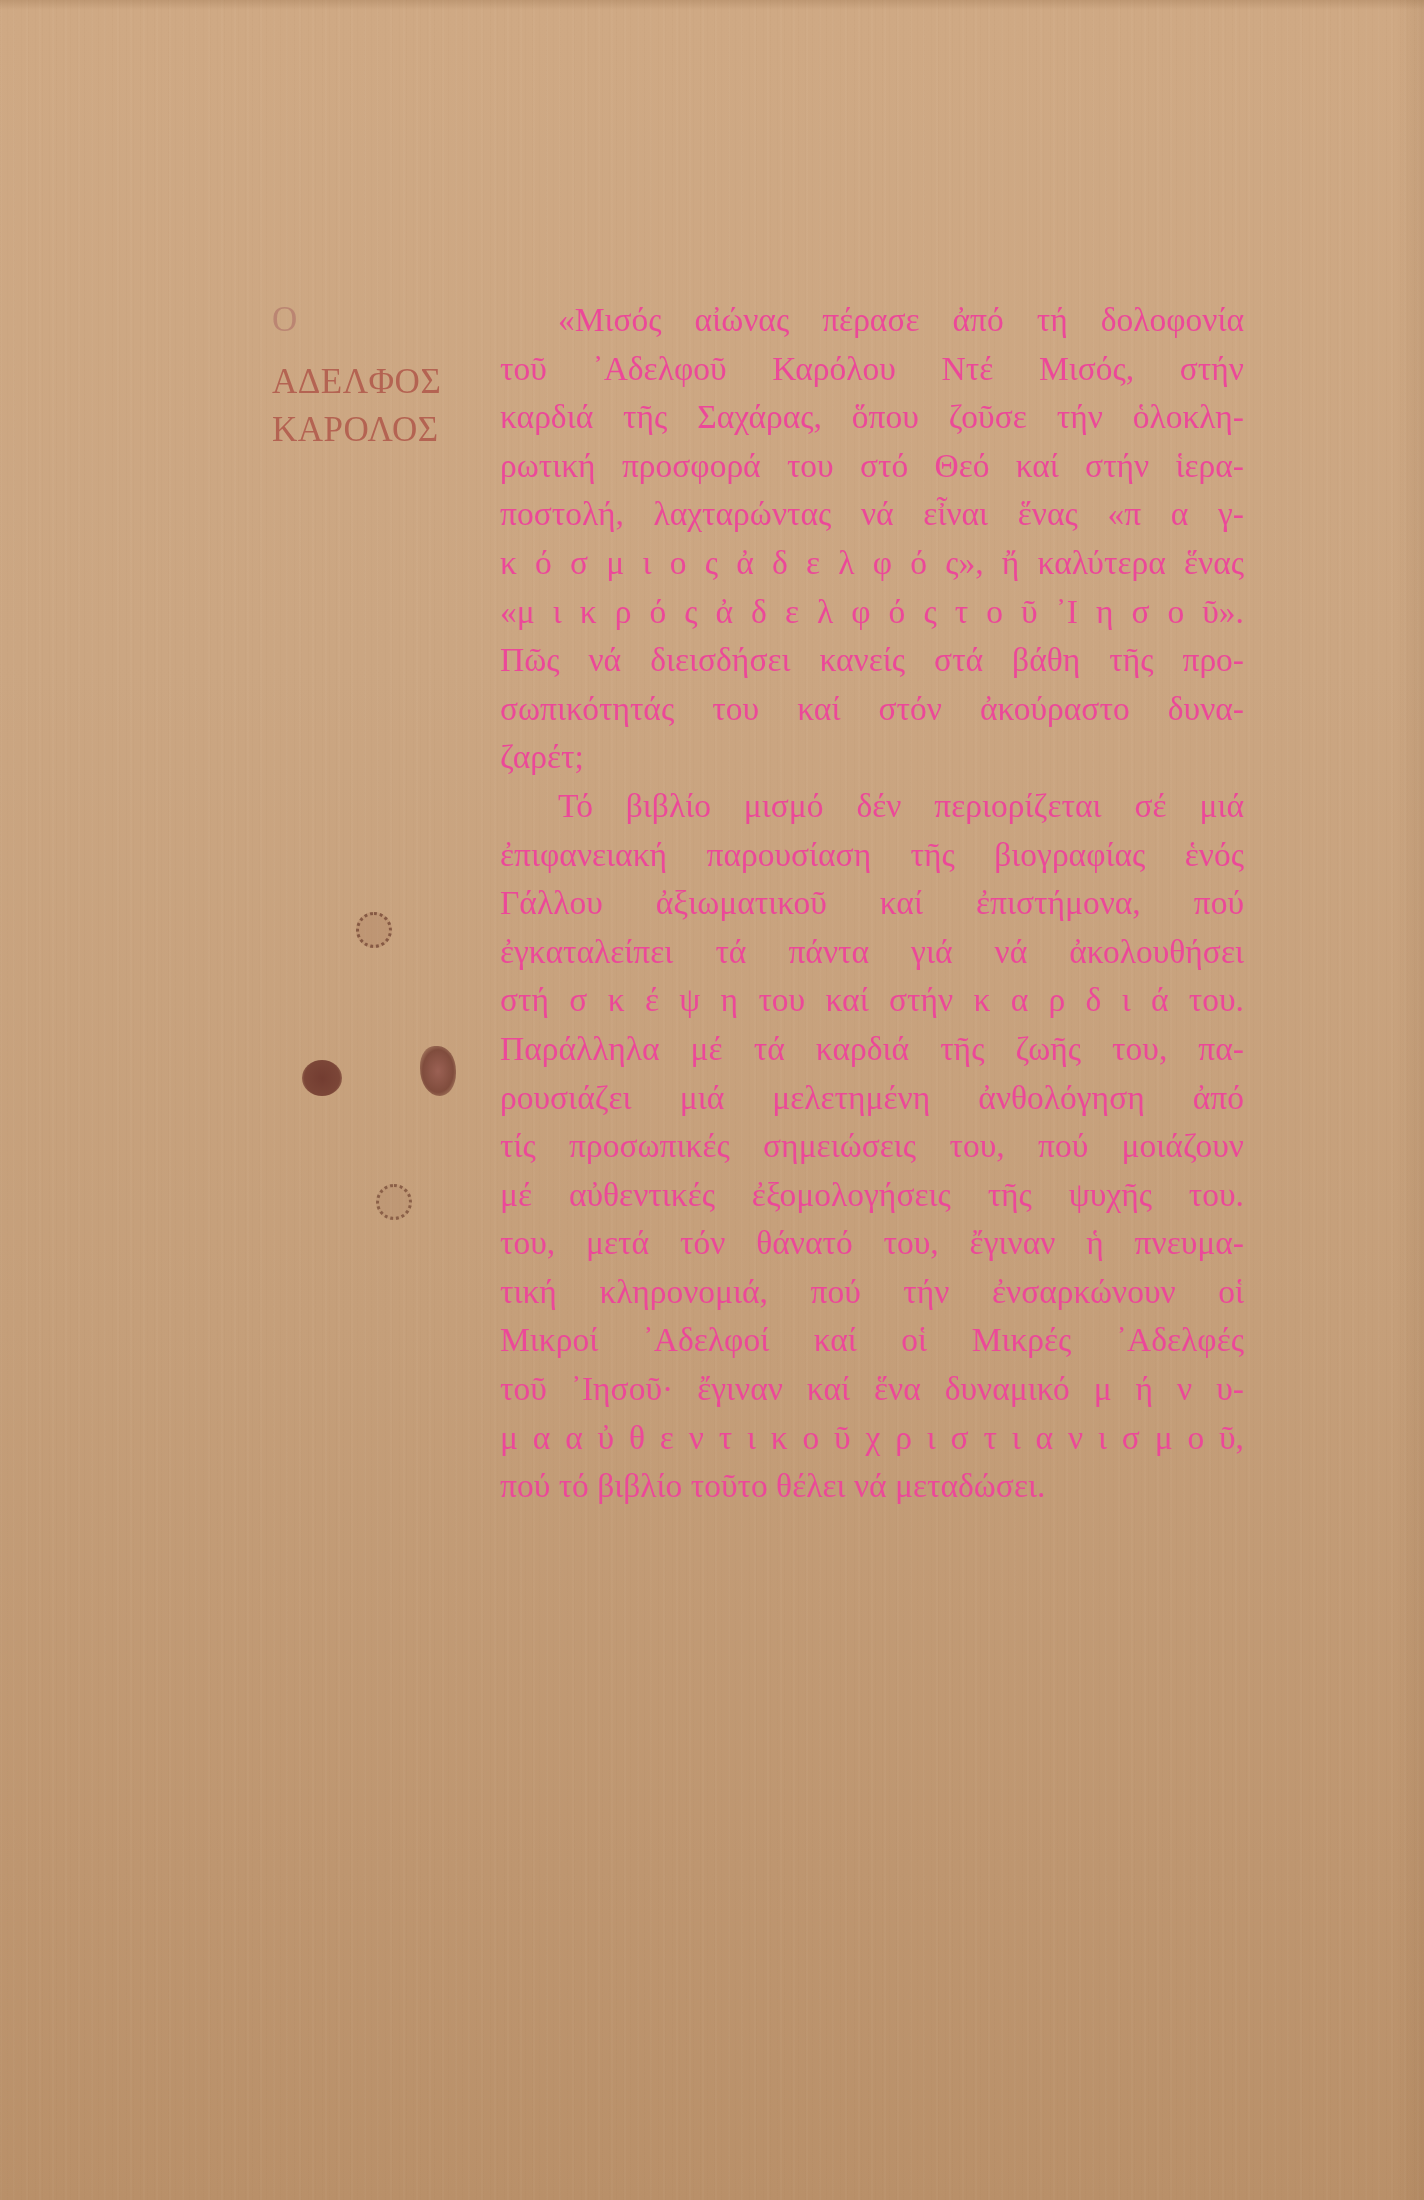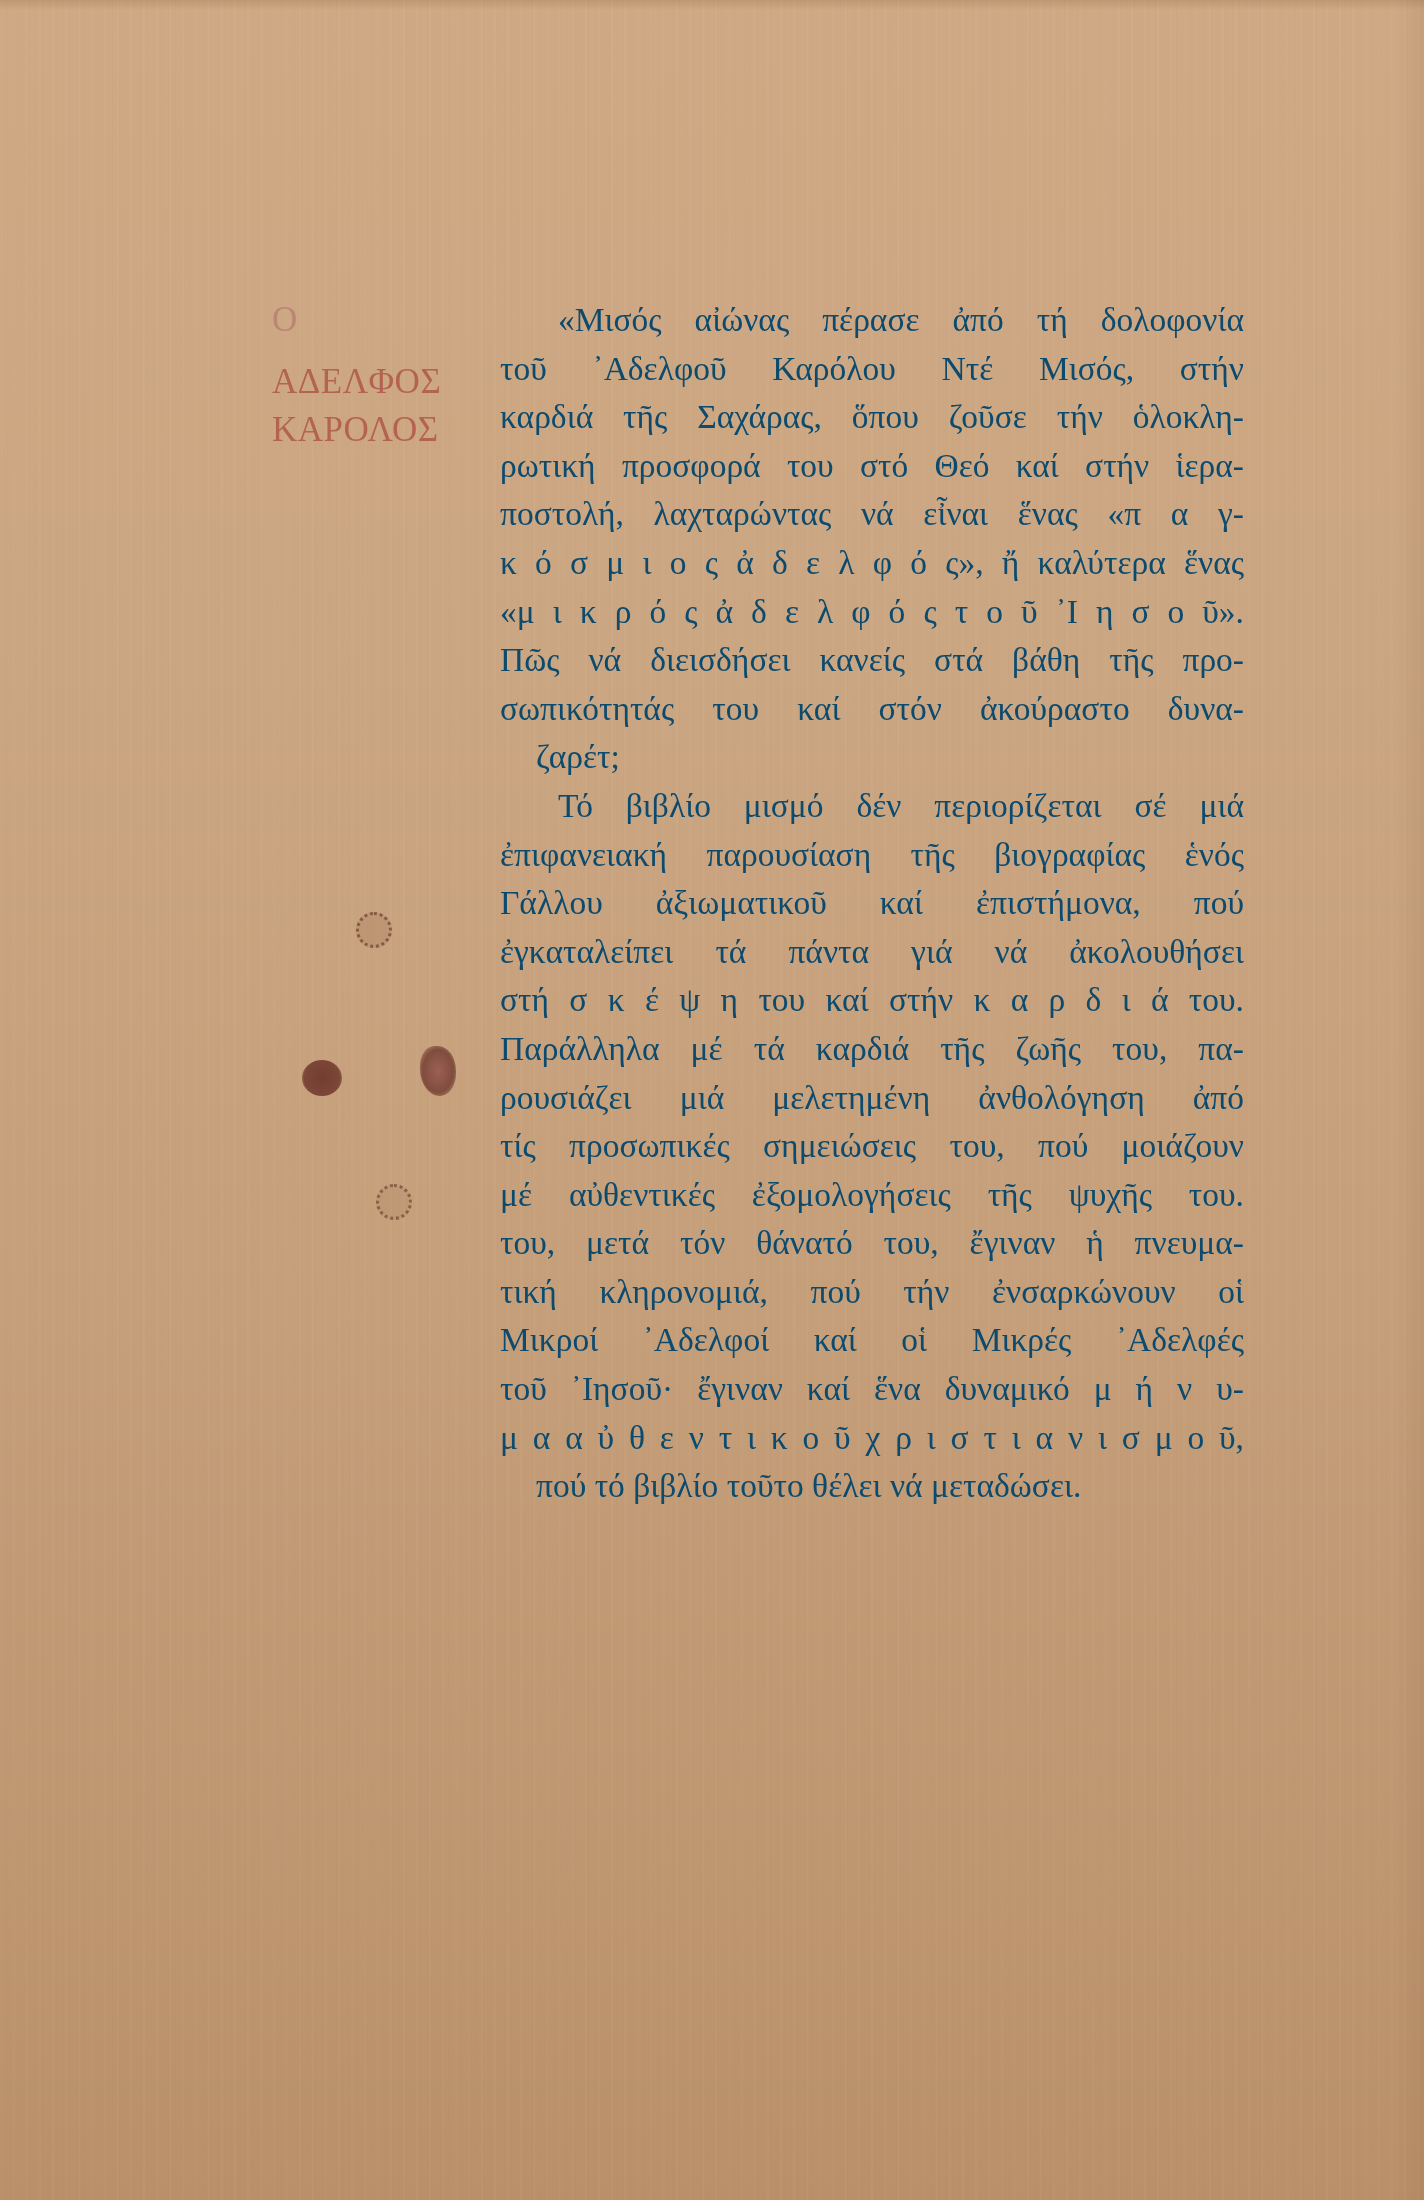--- a/index.html
+++ b/index.html
@@ -48,34 +48,33 @@
     .side-title .o-line {
       margin-bottom: 14px;
       color: #b88070;
     }
 
     .blurb {
       position: absolute;
       left: 500px;
       top: 296px;
       width: 744px;
-      color: #0c4a6e;
+      color: #ec4899;
       font-size: 33.5px;
       line-height: 48.6px;
     }
     .blurb .line {
       display: block;
       white-space: nowrap;
       text-align: justify;
       text-align-last: justify;
       height: 48.6px;
     }
     .blurb .line.last {
       text-align-last: left;
-      margin-left: 36px;
     }
     .blurb .line.indent {
       padding-left: 58px;
     }
 
     .stain {
       position: absolute;
       border-radius: 50%;
       pointer-events: none;
     }

